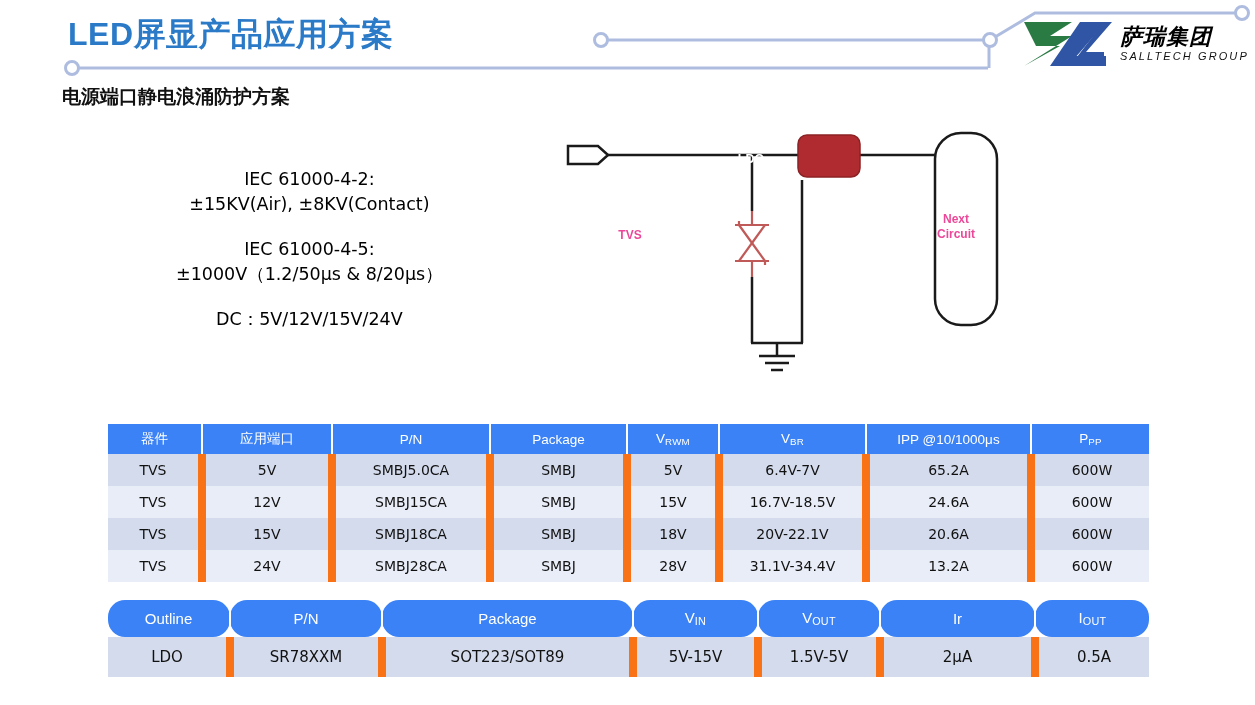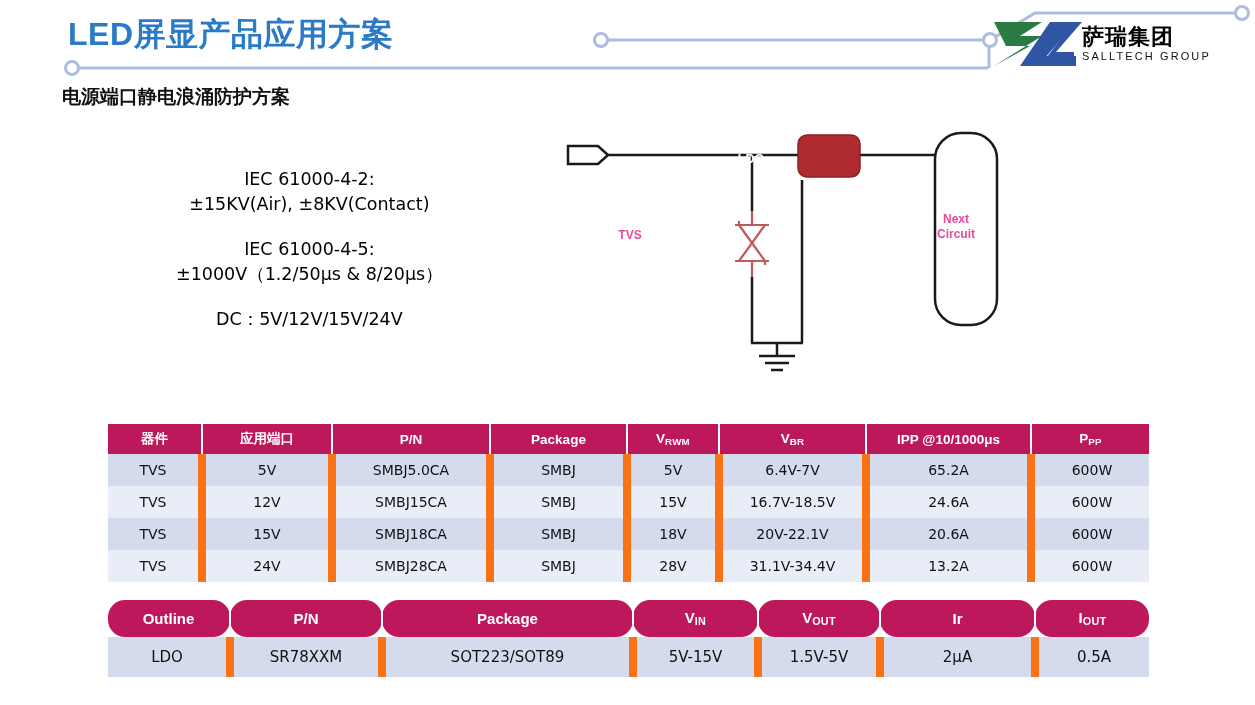--- a/index.html
+++ b/index.html
@@ -26,22 +26,22 @@
   }
   #section-title {
     position: absolute; left: 62px; top: 84px;
     font-size: 19px; font-weight: bold;
     color: #111111;
     white-space: nowrap;
   }
 
   
   #brand-logo {
-    position: absolute; left: 990px; top: 18px;
-    display: flex; align-items: center; 
+    position: absolute; left: 1020px; top: 18px;
+    display: flex; align-items: center; gap: 8px; font-style: italic;
   }
   #brand-mark { display:block; }
   #brand-text-wrap { display: flex; flex-direction: column; line-height: 1; }
   #brand-name-cn {
     font-size: 22px; font-weight: bold; color: #000;
     letter-spacing: 1px;
     font-family: "DejaVu Sans", "Liberation Sans", sans-serif;
   }
   #brand-name-en {
     font-size: 11px; color: #111; letter-spacing: 2.1px;
@@ -65,22 +65,22 @@
     position: absolute; font-weight: bold; font-size: 12px;
     color: #ec4899; white-space: nowrap; text-align: center;
   }
   #ldo-label { left: 713px; top: 152px; width: 76px; color: #ffffff; font-size: 12.5px; }
   #tvs-label { left: 610px; top: 228px; width: 40px; }
   #next-circuit-label { left: 926px; top: 212px; width: 60px; line-height: 1.28; }
 
   
   table { border-collapse: collapse; position: absolute; table-layout: fixed; }
   table th {
-    background: #be185d; color: #ffffff;
-    font-weight: bold; font-size: 13.5px;
+    background: #3b82f6; color: #ffffff;
+    font-weight: normal; font-size: 13.5px;
     border-left: 2px solid #ffffff; border-right: 2px solid #ffffff;
     text-align: center;
   }
   table th:first-child { border-left: none; }
   table th:last-child { border-right: none; }
   table td {
     text-align: center; font-size: 14px; color: #111;
     border-left: 8px solid #f97316; border-right: 2px solid #ffffff;
     font-family: "DejaVu Sans", "Liberation Sans", sans-serif;
   }

